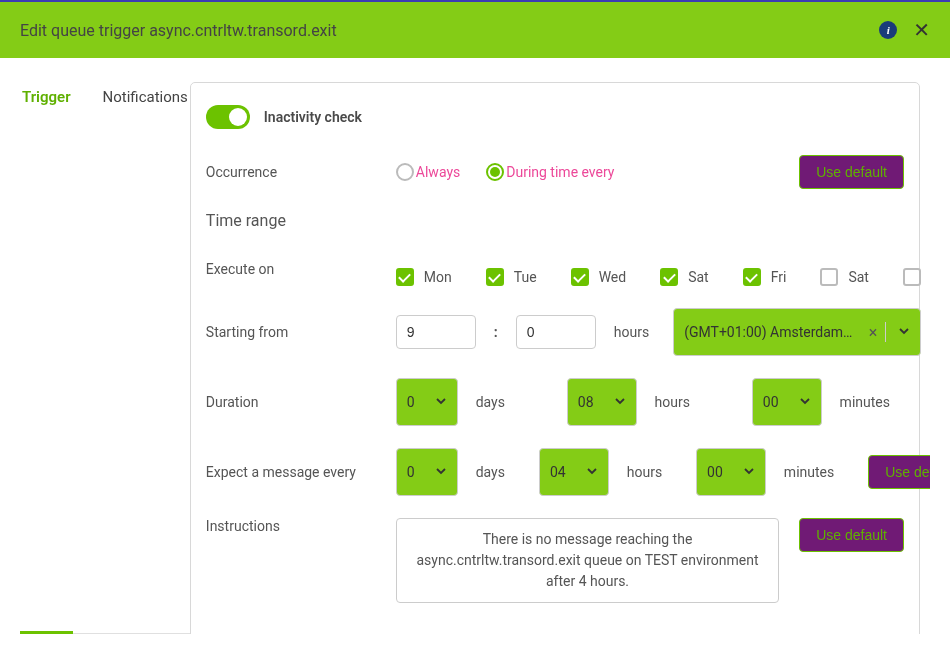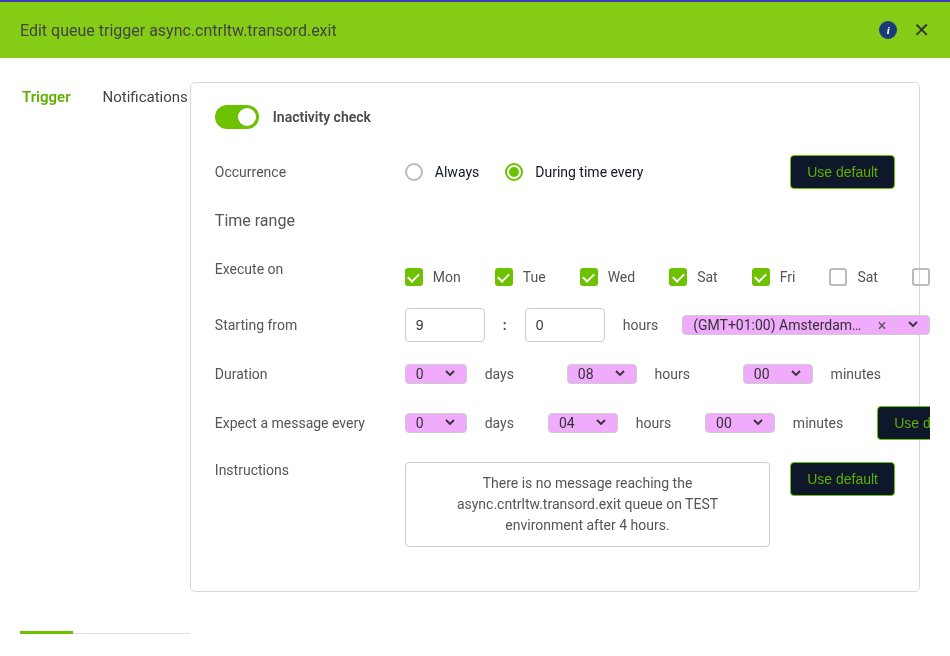--- a/index.html
+++ b/index.html
@@ -15,50 +15,50 @@
   .tabs { display: flex; gap: 28px; border-bottom: 1px solid #e0e0e0; margin-top: 20px; }
   .tab { padding: 10px 2px 12px 2px; font-size: 15px; color: #444; cursor: pointer; position: relative; }
   .tab.active { color: #5fb000; font-weight: 600; }
   .tab.active::after { content: ""; position: absolute; left: 0; right: 0; bottom: -1px; height: 3px; background: #6cc200; }
 
   .scroll-area { flex: 1; overflow-y: auto; padding-right: 10px; margin-top: 24px; }
   .scroll-area::-webkit-scrollbar { width: 8px; }
   .scroll-area::-webkit-scrollbar-thumb { background: #bdbdbd; border-radius: 4px; }
   .scroll-area::-webkit-scrollbar-track { background: #f0f0f0; border-radius: 4px; }
 
-  .panel { border: 1px solid #d8d8d8; border-radius: 5px; padding: 22px 24px; }
+  .panel { border: 1px solid #d8d8d8; border-radius: 5px; padding: 22px 15px; }
 
   .switch-row { display: flex; align-items: center; gap: 14px; margin-bottom: 26px; }
   .switch { width: 44px; height: 24px; background: #6cc200; border-radius: 12px; position: relative; cursor: pointer; }
   .switch::after { content: ""; position: absolute; right: 3px; top: 3px; width: 18px; height: 18px; background: #fff; border-radius: 50%; }
   .switch-row .label { font-weight: 600; color: #4a4a4a; }
 
   .form-row { display: flex; align-items: center; margin-bottom: 22px; gap: 10px; }
   .form-row > .row-label { width: 180px; color: #555; flex-shrink: 0; }
   .form-row .spacer { flex: 1; }
 
   .radio { width: 18px; height: 18px; border: 2px solid #bbb; border-radius: 50%; display: inline-flex; align-items: center; justify-content: center; cursor: pointer; flex-shrink: 0; }
   .radio.selected { border-color: #6cc200; }
   .radio.selected::after { content: ""; width: 10px; height: 10px; background: #6cc200; border-radius: 50%; }
-  .radio-opt { display: flex; align-items: center; gap: 12px; margin-right: 16px; color: #0f172a; }
+  .radio-opt { display: flex; align-items: center; gap: 2px; margin-right: 16px; color: #ec4899; }
 
   .section-title { font-size: 16px; color: #555; margin-bottom: 22px; }
 
   .checkbox { width: 18px; height: 18px; border: 2px solid #bbb; border-radius: 3px; display: inline-flex; align-items: center; justify-content: center; cursor: pointer; flex-shrink: 0; }
   .checkbox.checked { background: #6cc200; border-color: #6cc200; }
   .checkbox.checked::after { content: ""; width: 5px; height: 9px; border: solid #fff; border-width: 0 2px 2px 0; transform: rotate(45deg); margin-top: -2px; }
   .day-opt { display: flex; align-items: center; gap: 10px; color: #555; margin-right: 24px; margin-top: 16px; }
 
-  .btn-outline { border: 1px solid #6cc200; color: #5fb000; background: #0f172a; padding: 8px 16px; border-radius: 4px; font-size: 14px; cursor: pointer; white-space: nowrap; }
+  .btn-outline { border: 1px solid #6cc200; color: #5fb000; background: #701a75; padding: 8px 16px; border-radius: 4px; font-size: 14px; cursor: pointer; white-space: nowrap; }
 
   .txt-input { border: 1px solid #ccc; border-radius: 4px; padding: 8px 10px; font-size: 14px; width: 80px; color: #333; }
   .sep { margin: 0 8px; color: #555; font-weight: bold; }
   .unit { margin: 0 14px 0 8px; color: #555; }
 
-  .select { border: 1px solid #ccc; border-radius: 4px; display: flex; align-items: center; height: 20px; background: #f0abfc; cursor: pointer; }
+  .select { border: 1px solid #ccc; border-radius: 4px; display: flex; align-items: center; height: 48px; background: #84cc16; cursor: pointer; }
   .select .sel-val { padding: 0 10px; color: #333; }
   .select .chev { padding: 0 10px; color: #333; }
   .select.small { width: 70px; justify-content: space-between; }
 
   .tz-select { width: 248px; display: flex; align-items: center; }
   .tz-select .sel-val { flex: 1; white-space: nowrap; overflow: hidden; text-overflow: ellipsis; padding: 0 6px 0 10px; }
   .tz-select .clear { padding: 0 6px; color: #555; font-size: 16px; cursor: pointer; }
   .tz-select .divider { width: 1px; height: 20px; background: #ccc; margin: 0 2px; }
 
   .textarea { border: 1px solid #ccc; border-radius: 4px; padding: 10px 12px; font-size: 14px; color: #555; width: 520px; min-height: 72px; line-height: 1.5; text-align: center; }

